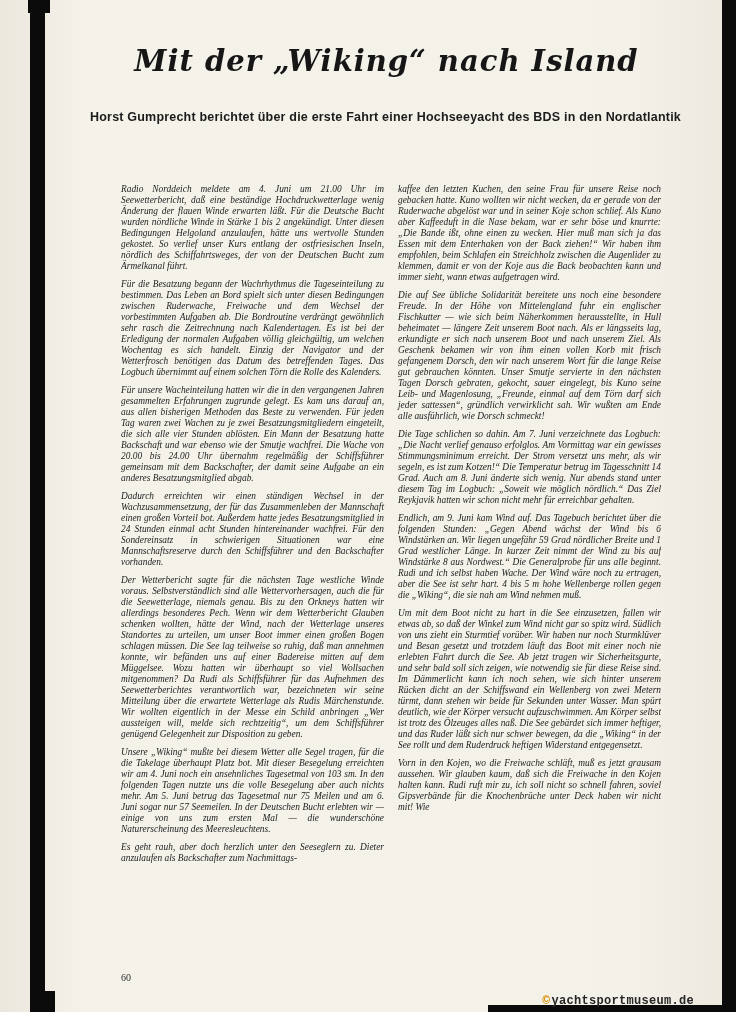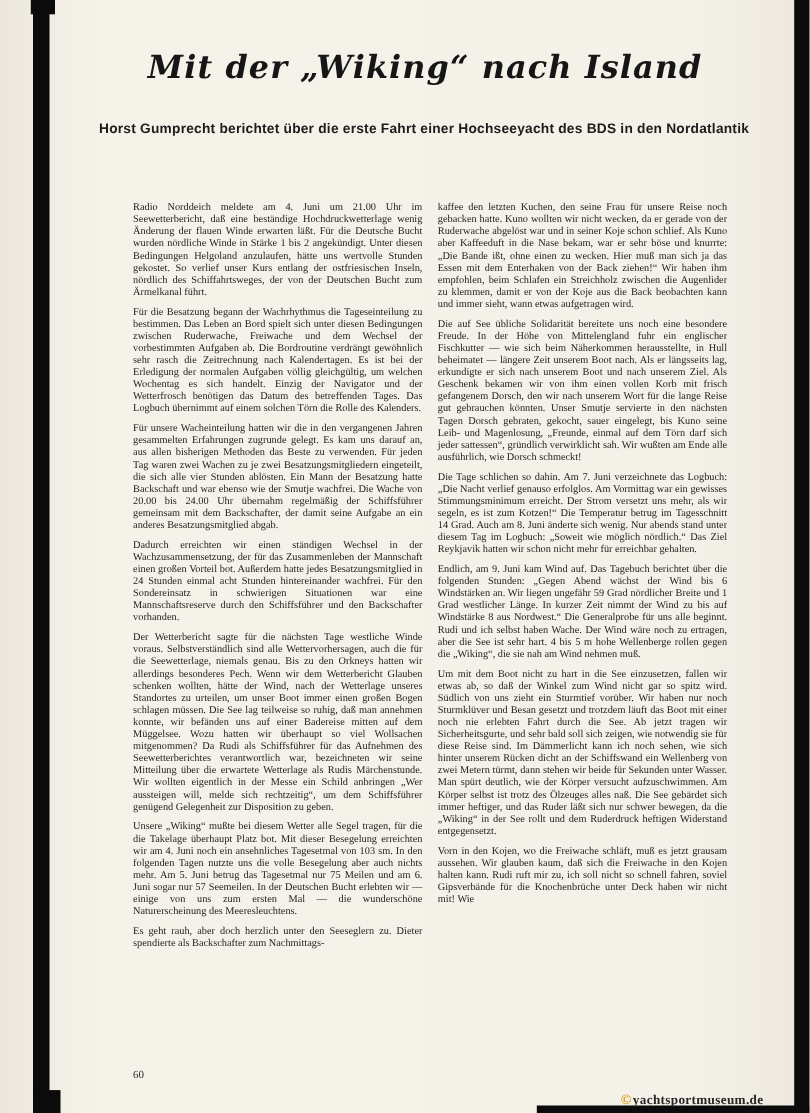--- a/index.html
+++ b/index.html
@@ -38,36 +38,37 @@
     position:absolute; left:45px; right:14px; top:148px;
     text-align:center;
     font-family:"Liberation Sans", sans-serif;
     font-size:9.5px; color:#2a2a2a;
   }
   .columns {
     position:absolute; left:121px; top:184px;
     width:540px; height:806px;
     display:flex; gap:14px;
     overflow:hidden;
+    font-style:italic;
   }
   .col { flex:1 1 0; min-width:0; }
   .para {
     margin:0 0 7px 0;
     font-size:9.4px; line-height:11px;
     text-align:justify;
     color:#222;
   }
   .page-number {
     position:absolute; left:121px; top:972px;
     font-size:10px; color:#2e2e2e;
     font-family:"Liberation Serif", serif;
   }
   .watermark {
     position:absolute; right:42px; bottom:4px;
-    font-family:Liberation Serif, serif;
+    font-family:Liberation Mono, monospace;
     font-weight:bold; font-size:12px; letter-spacing:0.3px;
     color:#262626; z-index:5;
     white-space:nowrap;
   }
   .wm-symbol { color:#d98e00; font-size:13px; margin-right:1px; }
 </style>
 </head>
 <body>
 
 <div class="page">
@@ -82,21 +83,21 @@
   <h2 class="subtitle">Horst Gumprecht berichtet über die erste Fahrt einer Hochseeyacht des BDS in den Nordatlantik</h2>
 
   <div class="columns">
     <div class="col">
         <p class="para">Radio Norddeich meldete am 4. Juni um 21.00 Uhr im Seewetterbericht, daß eine beständige Hochdruckwetterlage wenig Änderung der flauen Winde erwarten läßt. Für die Deutsche Bucht wurden nördliche Winde in Stärke 1 bis 2 angekündigt. Unter diesen Bedingungen Helgoland anzulaufen, hätte uns wertvolle Stunden gekostet. So verlief unser Kurs entlang der ostfriesischen Inseln, nördlich des Schiffahrtsweges, der von der Deutschen Bucht zum Ärmelkanal führt.</p>
         <p class="para">Für die Besatzung begann der Wachrhythmus die Tageseinteilung zu bestimmen. Das Leben an Bord spielt sich unter diesen Bedingungen zwischen Ruderwache, Freiwache und dem Wechsel der vorbestimmten Aufgaben ab. Die Bordroutine verdrängt gewöhnlich sehr rasch die Zeitrechnung nach Kalendertagen. Es ist bei der Erledigung der normalen Aufgaben völlig gleichgültig, um welchen Wochentag es sich handelt. Einzig der Navigator und der Wetterfrosch benötigen das Datum des betreffenden Tages. Das Logbuch übernimmt auf einem solchen Törn die Rolle des Kalenders.</p>
         <p class="para">Für unsere Wacheinteilung hatten wir die in den vergangenen Jahren gesammelten Erfahrungen zugrunde gelegt. Es kam uns darauf an, aus allen bisherigen Methoden das Beste zu verwenden. Für jeden Tag waren zwei Wachen zu je zwei Besatzungsmitgliedern eingeteilt, die sich alle vier Stunden ablösten. Ein Mann der Besatzung hatte Backschaft und war ebenso wie der Smutje wachfrei. Die Wache von 20.00 bis 24.00 Uhr übernahm regelmäßig der Schiffsführer gemeinsam mit dem Backschafter, der damit seine Aufgabe an ein anderes Besatzungsmitglied abgab.</p>
         <p class="para">Dadurch erreichten wir einen ständigen Wechsel in der Wachzusammensetzung, der für das Zusammenleben der Mannschaft einen großen Vorteil bot. Außerdem hatte jedes Besatzungsmitglied in 24 Stunden einmal acht Stunden hintereinander wachfrei. Für den Sondereinsatz in schwierigen Situationen war eine Mannschaftsreserve durch den Schiffsführer und den Backschafter vorhanden.</p>
         <p class="para">Der Wetterbericht sagte für die nächsten Tage westliche Winde voraus. Selbstverständlich sind alle Wettervorhersagen, auch die für die Seewetterlage, niemals genau. Bis zu den Orkneys hatten wir allerdings besonderes Pech. Wenn wir dem Wetterbericht Glauben schenken wollten, hätte der Wind, nach der Wetterlage unseres Standortes zu urteilen, um unser Boot immer einen großen Bogen schlagen müssen. Die See lag teilweise so ruhig, daß man annehmen konnte, wir befänden uns auf einer Badereise mitten auf dem Müggelsee. Wozu hatten wir überhaupt so viel Wollsachen mitgenommen? Da Rudi als Schiffsführer für das Aufnehmen des Seewetterberichtes verantwortlich war, bezeichneten wir seine Mitteilung über die erwartete Wetterlage als Rudis Märchenstunde. Wir wollten eigentlich in der Messe ein Schild anbringen „Wer aussteigen will, melde sich rechtzeitig“, um dem Schiffsführer genügend Gelegenheit zur Disposition zu geben.</p>
         <p class="para">Unsere „Wiking“ mußte bei diesem Wetter alle Segel tragen, für die die Takelage überhaupt Platz bot. Mit dieser Besegelung erreichten wir am 4. Juni noch ein ansehnliches Tagesetmal von 103 sm. In den folgenden Tagen nutzte uns die volle Besegelung aber auch nichts mehr. Am 5. Juni betrug das Tagesetmal nur 75 Meilen und am 6. Juni sogar nur 57 Seemeilen. In der Deutschen Bucht erlebten wir — einige von uns zum ersten Mal — die wunderschöne Naturerscheinung des Meeresleuchtens.</p>
-        <p class="para">Es geht rauh, aber doch herzlich unter den Seeseglern zu. Dieter spendierte als Backschafter zum Nachmittags-</p>
+        <p class="para">Es geht rauh, aber doch herzlich unter den Seeseglern zu. Dieter anzulaufen als Backschafter zum Nachmittags-</p>
       </div>
     <div class="col">
         <p class="para">kaffee den letzten Kuchen, den seine Frau für unsere Reise noch gebacken hatte. Kuno wollten wir nicht wecken, da er gerade von der Ruderwache abgelöst war und in seiner Koje schon schlief. Als Kuno aber Kaffeeduft in die Nase bekam, war er sehr böse und knurrte: „Die Bande ißt, ohne einen zu wecken. Hier muß man sich ja das Essen mit dem Enterhaken von der Back ziehen!“ Wir haben ihm empfohlen, beim Schlafen ein Streichholz zwischen die Augenlider zu klemmen, damit er von der Koje aus die Back beobachten kann und immer sieht, wann etwas aufgetragen wird.</p>
         <p class="para">Die auf See übliche Solidarität bereitete uns noch eine besondere Freude. In der Höhe von Mittelengland fuhr ein englischer Fischkutter — wie sich beim Näherkommen herausstellte, in Hull beheimatet — längere Zeit unserem Boot nach. Als er längsseits lag, erkundigte er sich nach unserem Boot und nach unserem Ziel. Als Geschenk bekamen wir von ihm einen vollen Korb mit frisch gefangenem Dorsch, den wir nach unserem Wort für die lange Reise gut gebrauchen könnten. Unser Smutje servierte in den nächsten Tagen Dorsch gebraten, gekocht, sauer eingelegt, bis Kuno seine Leib- und Magenlosung, „Freunde, einmal auf dem Törn darf sich jeder sattessen“, gründlich verwirklicht sah. Wir wußten am Ende alle ausführlich, wie Dorsch schmeckt!</p>
         <p class="para">Die Tage schlichen so dahin. Am 7. Juni verzeichnete das Logbuch: „Die Nacht verlief genauso erfolglos. Am Vormittag war ein gewisses Stimmungsminimum erreicht. Der Strom versetzt uns mehr, als wir segeln, es ist zum Kotzen!“ Die Temperatur betrug im Tagesschnitt 14 Grad. Auch am 8. Juni änderte sich wenig. Nur abends stand unter diesem Tag im Logbuch: „Soweit wie möglich nördlich.“ Das Ziel Reykjavik hatten wir schon nicht mehr für erreichbar gehalten.</p>
         <p class="para">Endlich, am 9. Juni kam Wind auf. Das Tagebuch berichtet über die folgenden Stunden: „Gegen Abend wächst der Wind bis 6 Windstärken an. Wir liegen ungefähr 59 Grad nördlicher Breite und 1 Grad westlicher Länge. In kurzer Zeit nimmt der Wind zu bis auf Windstärke 8 aus Nordwest.“ Die Generalprobe für uns alle beginnt. Rudi und ich selbst haben Wache. Der Wind wäre noch zu ertragen, aber die See ist sehr hart. 4 bis 5 m hohe Wellenberge rollen gegen die „Wiking“, die sie nah am Wind nehmen muß.</p>
         <p class="para">Um mit dem Boot nicht zu hart in die See einzusetzen, fallen wir etwas ab, so daß der Winkel zum Wind nicht gar so spitz wird. Südlich von uns zieht ein Sturmtief vorüber. Wir haben nur noch Sturmklüver und Besan gesetzt und trotzdem läuft das Boot mit einer noch nie erlebten Fahrt durch die See. Ab jetzt tragen wir Sicherheitsgurte, und sehr bald soll sich zeigen, wie notwendig sie für diese Reise sind. Im Dämmerlicht kann ich noch sehen, wie sich hinter unserem Rücken dicht an der Schiffswand ein Wellenberg von zwei Metern türmt, dann stehen wir beide für Sekunden unter Wasser. Man spürt deutlich, wie der Körper versucht aufzuschwimmen. Am Körper selbst ist trotz des Ölzeuges alles naß. Die See gebärdet sich immer heftiger, und das Ruder läßt sich nur schwer bewegen, da die „Wiking“ in der See rollt und dem Ruderdruck heftigen Widerstand entgegensetzt.</p>
         <p class="para">Vorn in den Kojen, wo die Freiwache schläft, muß es jetzt grausam aussehen. Wir glauben kaum, daß sich die Freiwache in den Kojen halten kann. Rudi ruft mir zu, ich soll nicht so schnell fahren, soviel Gipsverbände für die Knochenbrüche unter Deck haben wir nicht mit! Wie</p>
       </div>
   </div>

